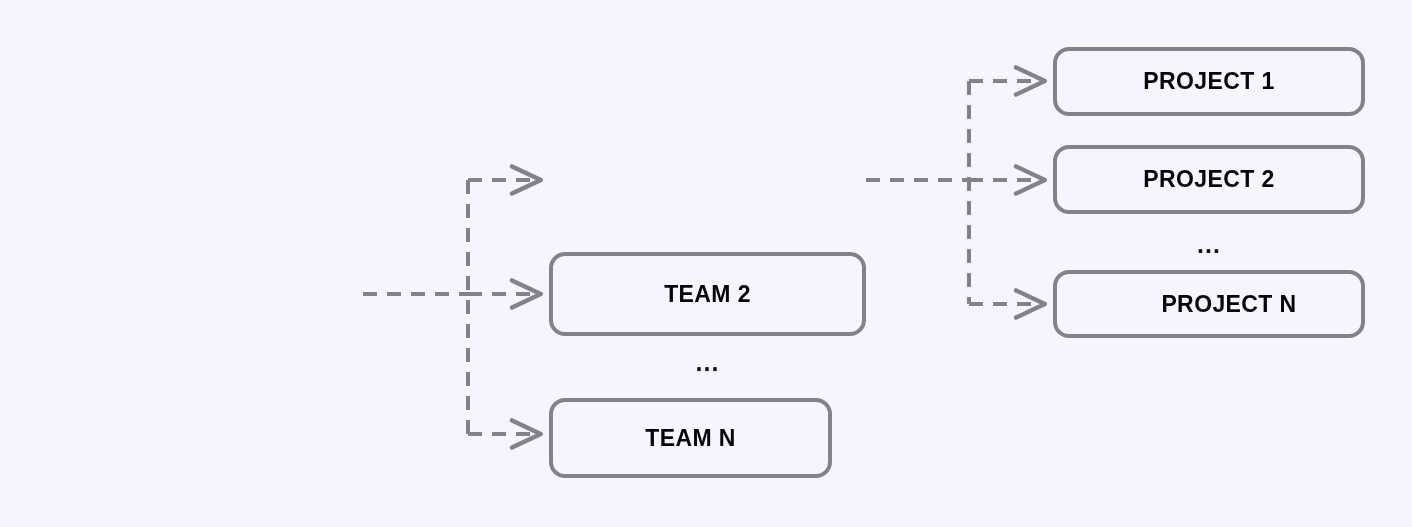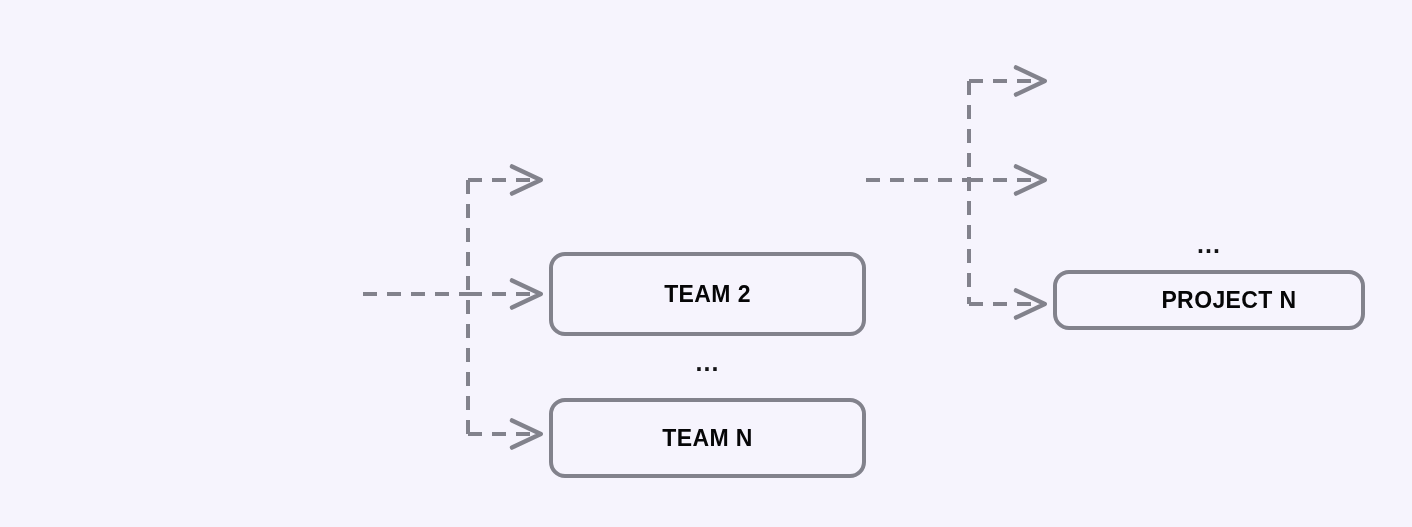--- a/index.html
+++ b/index.html
@@ -84,25 +84,31 @@
   </svg>
 
 
 
   <div class="node" style="left:549px; top:252px; width:317px; height:84px;align-items:center;">
     <span class="node-label">TEAM 2</span>
   </div>
 
   <div class="ellipsis" style="left:549px; top:350px; width:317px;">...</div>
 
-  <div class="node" style="left:549px; top:398px; width:317px; height:80px;">
+  <div class="node" style="left:549px; top:398px; width:283px; height:80px;">
     <span class="node-label">TEAM N</span>
   </div>
 
+  <div class="node" style="left:1053px; top:47px; width:312px; height:69px;">
+    <span class="node-label">PROJECT 1</span>
+  </div>
 
+  <div class="node" style="left:1053px; top:145px; width:312px; height:69px;">
+    <span class="node-label">PROJECT 2</span>
+  </div>
 
   <div class="ellipsis" style="left:1053px; top:232px; width:312px;">...</div>
 
-  <div class="node" style="left:1053px; top:270px; width:312px; height:60px;padding-left:40px;">
+  <div class="node" style="left:1053px; top:270px; width:312px; height:68px;padding-left:40px;">
     <span class="node-label">PROJECT N</span>
   </div>
 
 </div>
 
 </body></html>

